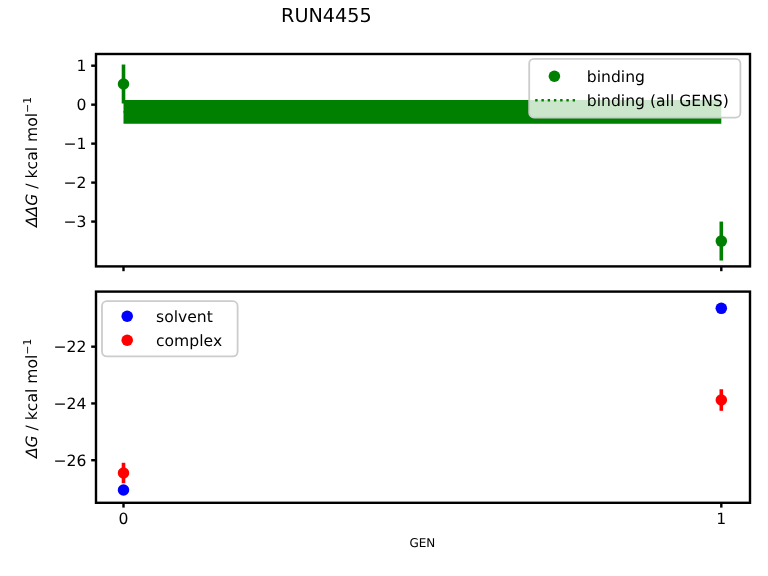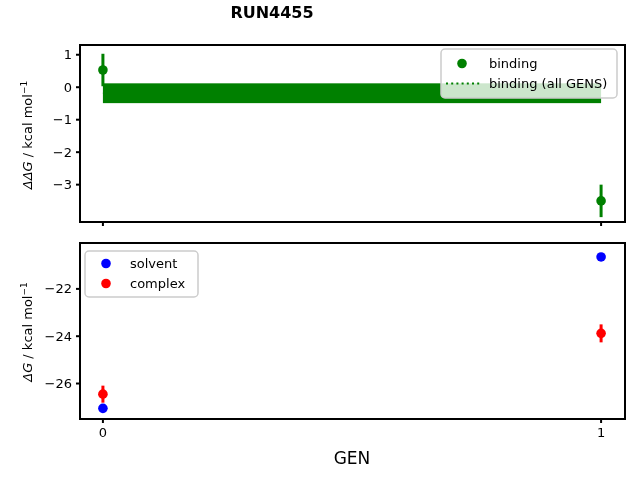--- a/index.html
+++ b/index.html
@@ -1,26 +1,26 @@
 <!DOCTYPE html>
 <html><head>
 <meta charset="utf-8">
 <style>
   html,body{margin:0;padding:0;background:#ffffff;}
   #figure{position:relative;width:640px;height:480px;background:#ffffff;overflow:hidden;
           font-family:"DejaVu Sans",sans-serif;color:#000;}
   #suptitle{position:absolute;top:3px;left:0;width:544px;text-align:center;
-            font-size:16px;font-weight:bold;letter-spacing:0px;}
+            font-size:16px;font-weight:normal;letter-spacing:0px;}
   .ylabel{position:absolute;white-space:nowrap;font-size:13px;
           transform:translate(-50%,-50%) rotate(-90deg);}
   .ylabel .math{font-style:italic;}
   .ylabel sup{font-size:9px;}
   #ylabel-top{left:27px;top:135px;}
   #ylabel-bottom{left:27px;top:332px;}
-  #xlabel{position:absolute;left:232px;top:448px;width:240px;text-align:center;font-size:17px;}
+  #xlabel{position:absolute;left:232px;top:448px;width:240px;text-align:center;font-size:10px;}
   svg{position:absolute;left:0;top:0;}
   svg text{font-family:"DejaVu Sans",sans-serif;font-size:13px;fill:#000;}
 </style>
 </head>
 <body>
 
 <div id="figure">
   <div id="suptitle">RUN4455</div>
 
   <div id="ylabel-top" class="ylabel"><span class="math">ΔΔG</span><span> / kcal mol</span><sup>−1</sup></div>

